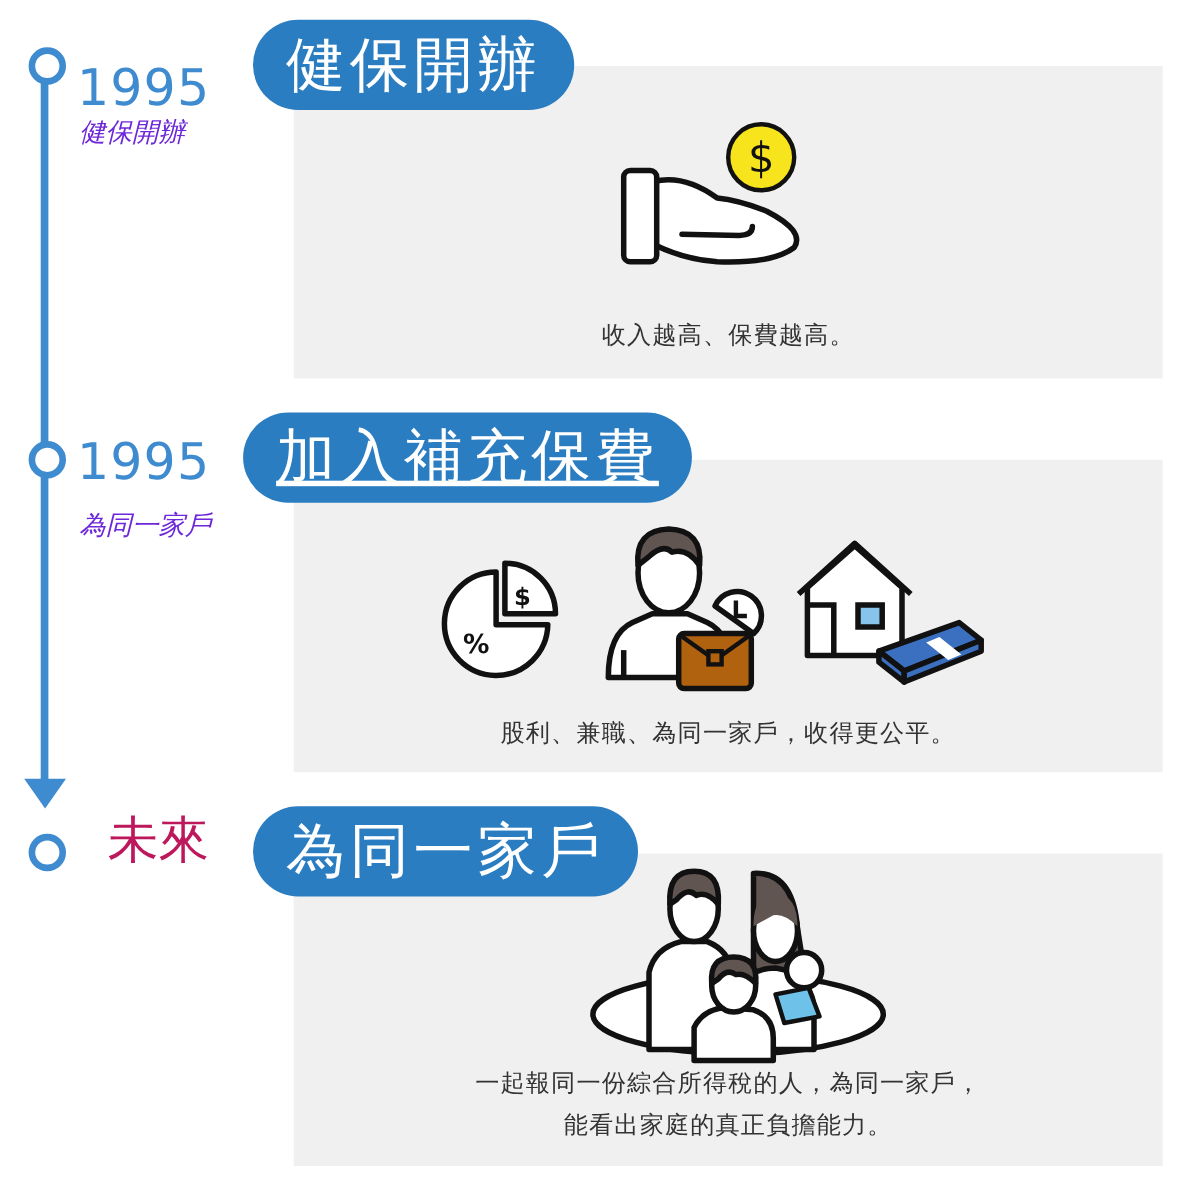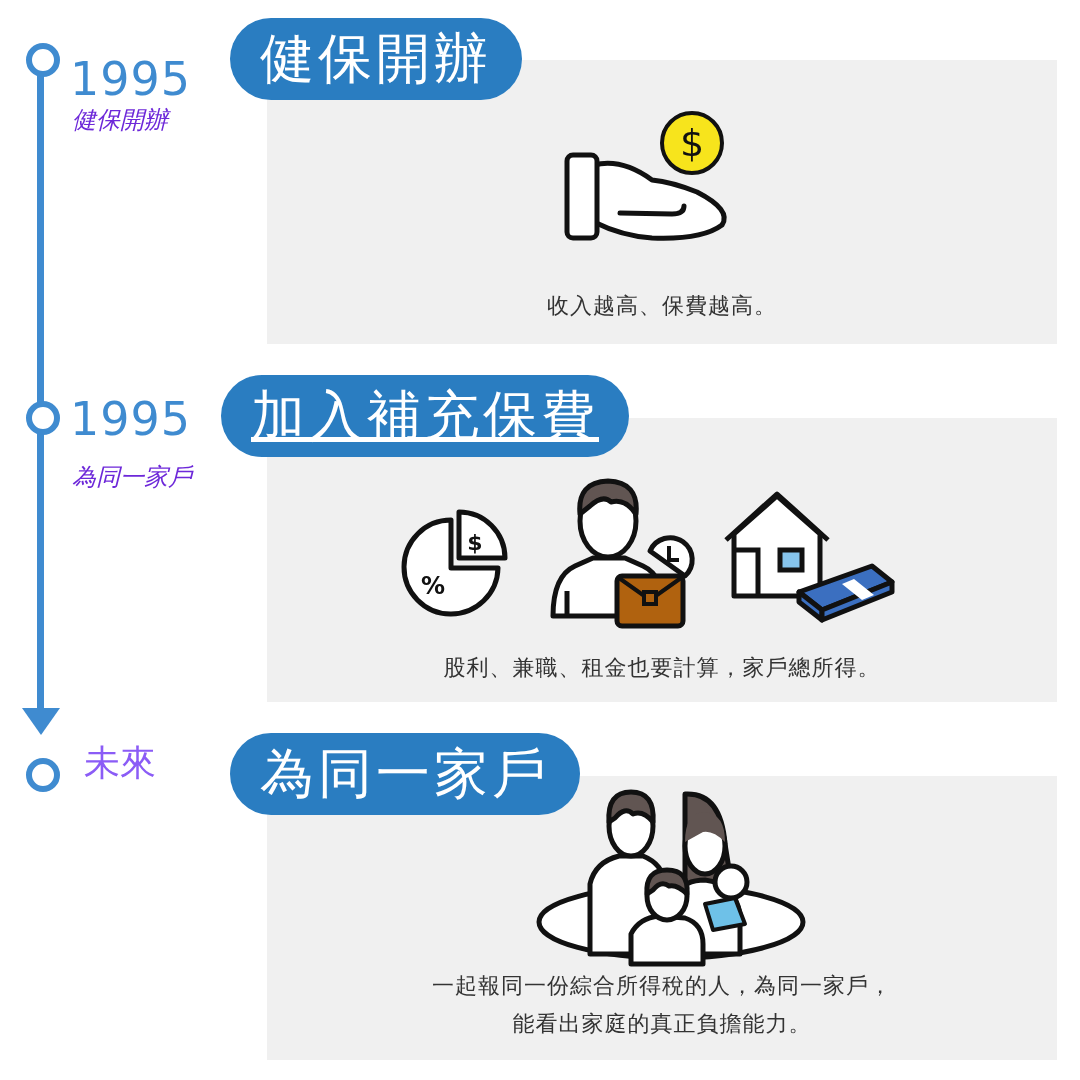--- a/index.html
+++ b/index.html
@@ -4,21 +4,21 @@
 <style>
   html,body{margin:0;padding:0;}
   body{width:1080px;height:1080px;background:#ffffff;position:relative;overflow:hidden;
        font-family:"DejaVu Sans","Liberation Sans",sans-serif;}
   .timeline-line{position:absolute;left:37px;top:62px;width:7px;height:650px;background:#3f8bd0;}
   .arrow-head{position:absolute;left:22px;top:708px;width:0;height:0;
        border-left:19px solid transparent;border-right:19px solid transparent;border-top:27px solid #3f8bd0;}
   .node{position:absolute;width:22px;height:22px;border:6px solid #3f8bd0;border-radius:50%;background:#fff;box-sizing:content-box;}
   .year{position:absolute;color:#3f8bd0;font-size:46px;line-height:1;font-family:"DejaVu Sans",sans-serif;letter-spacing:1px;}
   .sub{position:absolute;color:#6d28d9;font-size:24px;line-height:1;font-style:italic;}
-  .future{position:absolute;color:#8b5cf6;font-size:36px;line-height:58px;width:120px;text-align:left;}
+  .future{position:absolute;color:#be185d;font-size:46px;line-height:58px;width:120px;text-align:center;}
   .panel{position:absolute;left:267px;width:790px;height:284px;background:#f0f0f0;}
   .pill{position:absolute;height:82px;background:#2a7dc1;border-radius:41px;color:#fff;
        font-size:54px;line-height:82px;padding:0 30px;white-space:nowrap;letter-spacing:4px;}
   .caption{position:absolute;left:0;width:790px;text-align:center;color:#333;font-size:22px;line-height:36px;letter-spacing:1px;}
   svg{position:absolute;overflow:visible;}
 </style>
 </head>
 <body>
 
 <div class="timeline-line"></div>
@@ -72,21 +72,21 @@
   <svg style="left:455px;top:70px;" width="180" height="145" viewBox="0 0 180 145">
     <path d="M4 52 L55 6 L106 52" fill="none" stroke="#111" stroke-width="5" stroke-linejoin="round"></path>
     <path d="M12 46 L12 108 L98 108 L98 46 L55 8 Z" fill="#fff" stroke="#111" stroke-width="5" stroke-linejoin="round"></path>
     <polyline points="12,62 36,62 36,108" fill="none" stroke="#111" stroke-width="5"></polyline>
     <rect x="58" y="62" width="22" height="20" fill="#86c4ec" stroke="#111" stroke-width="5"></rect>
     <path d="M77 104 L150 78 L170 94 L100 122 Z" fill="#3b6fc0" stroke="#111" stroke-width="5" stroke-linejoin="round"></path>
     <path d="M77 104 L77 114 L100 132 L100 122 Z" fill="#3b6fc0" stroke="#111" stroke-width="5" stroke-linejoin="round"></path>
     <path d="M100 122 L100 132 L170 104 L170 94 Z" fill="#3b6fc0" stroke="#111" stroke-width="5" stroke-linejoin="round"></path>
     <path d="M120 96 L132 91 L152 107 L140 112 Z" fill="#fff"></path>
   </svg>
-  <div class="caption" style="top:232px;">股利、兼職、租金也要計算，家戶總所得。</div>
+  <div class="caption" style="top:232px;">股利、兼職、為同一家戶，收得更公平。</div>
 </div>
 <div class="pill" style="left:221px;top:375px;text-decoration:underline;">加入補充保費</div>
 
 <div class="node" style="left:26px;top:758px;"></div>
 <div class="future" style="left:84px;top:734px;">
   <div>未來</div>
 </div>
 
 <div class="panel" style="top:776px;">
   <svg style="left:268px;top:8px;" width="272" height="182" viewBox="0 0 272 182">

